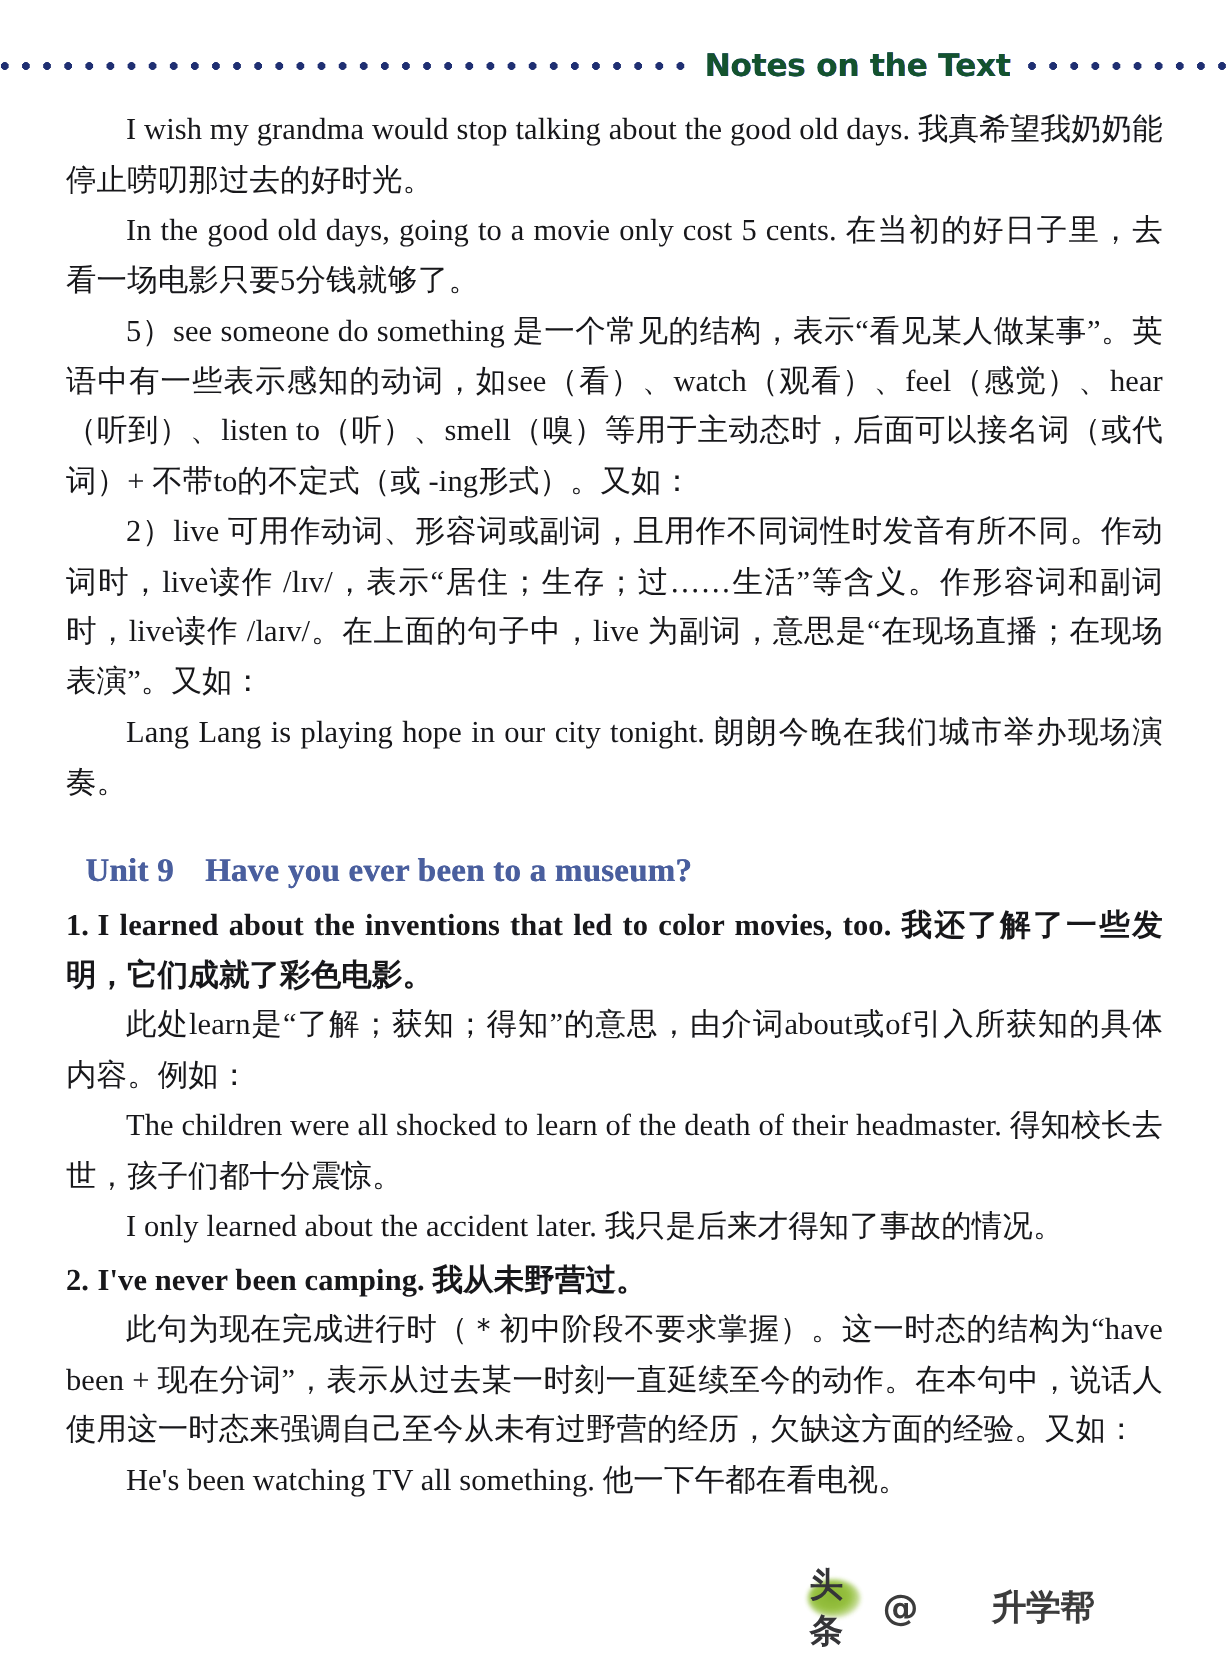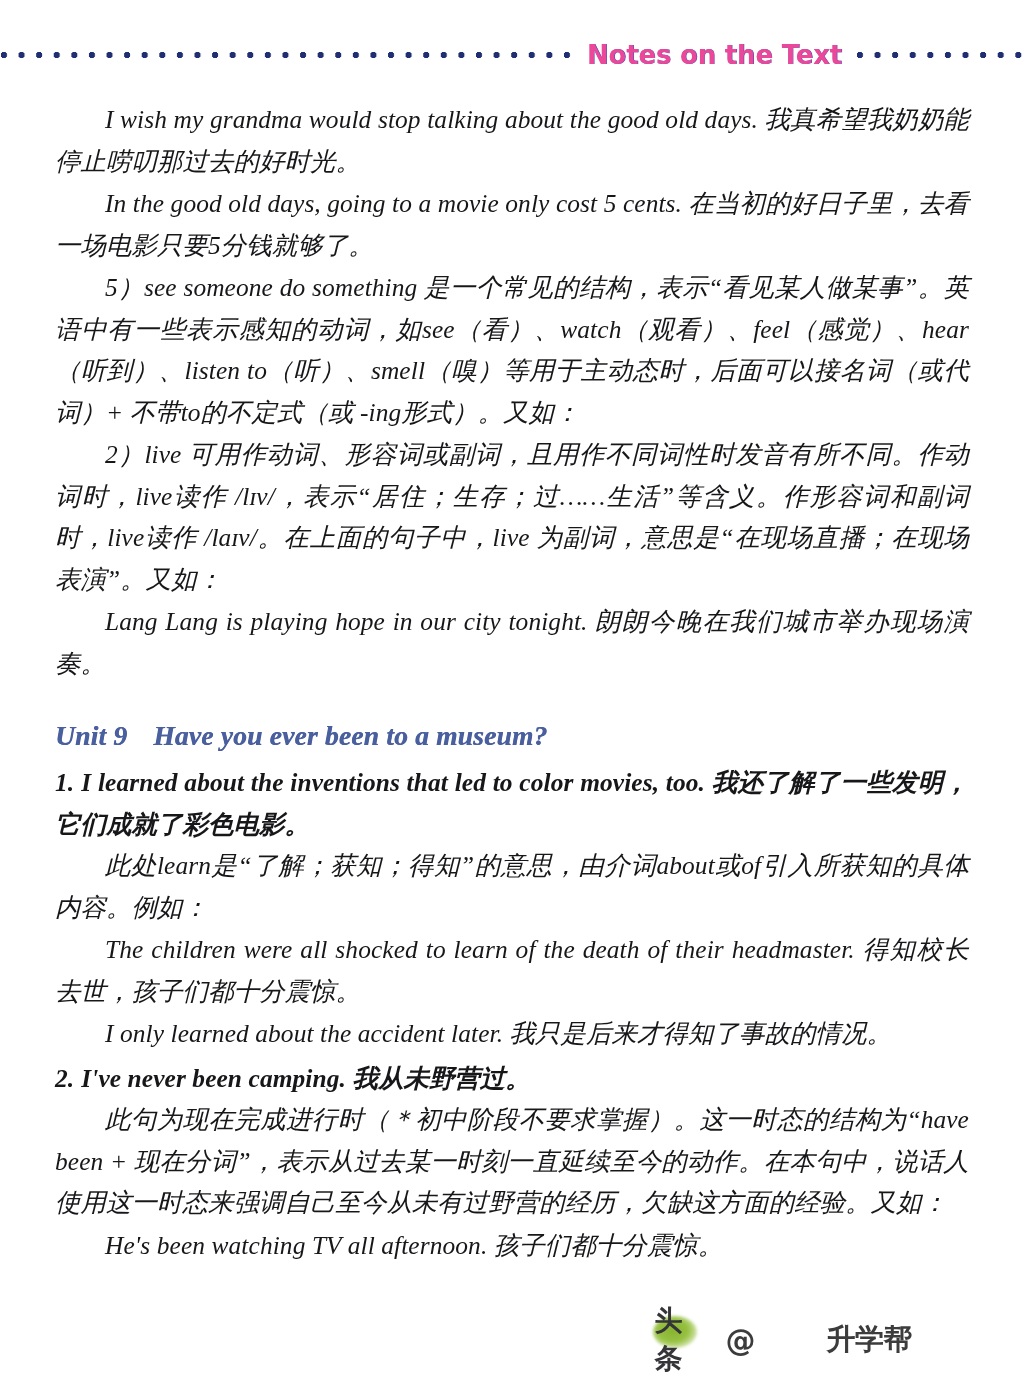--- a/index.html
+++ b/index.html
@@ -36,32 +36,31 @@
     background-position: left center;
   }
   .dot-run.left  { margin-right: 12px; }
   .dot-run.right { margin-left: 14px; flex: 0 0 168px; }
   .header-title {
     flex: 0 0 auto;
     font-family: "DejaVu Sans", "Liberation Sans", sans-serif;
     font-weight: bold;
     font-size: 26px;
     letter-spacing: -0.2px;
-    color: #ec4899;
+    color: #14532d;
     white-space: nowrap;
     text-shadow: 0.4px 0 0 #2a46bd;
   }
 
   
   .content {
     position: absolute;
-    top: 99px;
+    top: 88px;
     left: 55px;
     width: 914px;
-    font-style: italic;
   }
   p {
     margin: 0 0 1px 0;
     font-size: 25.4px;
     line-height: 41.5px;
     text-align: justify;
     text-justify: inter-ideograph;
     letter-spacing: 0.1px;
     color: #17171a;
   }
@@ -81,30 +80,30 @@
   .unit-heading {
     margin: 32px 0 6px 0;
     font-family: "Liberation Serif", "DejaVu Serif", serif;
     font-weight: bold;
     font-size: 27.5px;
     line-height: 40px;
     color: #4a5f9e;
     letter-spacing: 0.2px;
     text-shadow: 0.4px 0 0 #4a5f9e;
   }
-  .unit-heading .unit-no { margin-right: 26px; }
+  .unit-heading .unit-no { margin-right: 26px; margin-left: 16px; }
 
   
   .watermark {
     position: absolute;
     right: 112px;
     bottom: 22px;
     display: flex;
     align-items: center;
-    gap: 25px;
+    gap: 15px;
     font-family: "DejaVu Sans", "Liberation Sans", sans-serif;
     font-size: 29px;
     font-weight: bold;
     color: #2e2e2e;
     opacity: 0.93;
   }
   .wm-logo {
     position: relative;
     width: 46px;
     height: 40px;
@@ -168,21 +167,21 @@
   <p class="indent">The children were all shocked to learn of the death of their headmaster. 得知校长去世，孩子们都十分震惊。</p>
 
   <p class="indent">I only learned about the accident later. 我只是后来才得知了事故的情况。</p>
 
   <p class="num-head">
     <span class="lead">2.</span><span>I've never been camping. 我从未野营过。</span>
   </p>
 
   <p class="indent">此句为现在完成进行时（＊初中阶段不要求掌握）。这一时态的结构为“have been + 现在分词”，表示从过去某一时刻一直延续至今的动作。在本句中，说话人使用这一时态来强调自己至今从未有过野营的经历，欠缺这方面的经验。又如：</p>
 
-  <p class="indent">He's been watching TV all afternoon. 孩子们都十分震惊。</p>
+  <p class="indent">He's been watching TV all something. 他一下午都在看电视。</p>
 
 </div>
 
 <div class="watermark">
   <span class="wm-logo">
     <span class="wm-blob"></span>
     <span class="wm-logo-text">头条</span>
   </span>
   <span class="wm-at">@</span>
   <span class="wm-name">升学帮</span>

